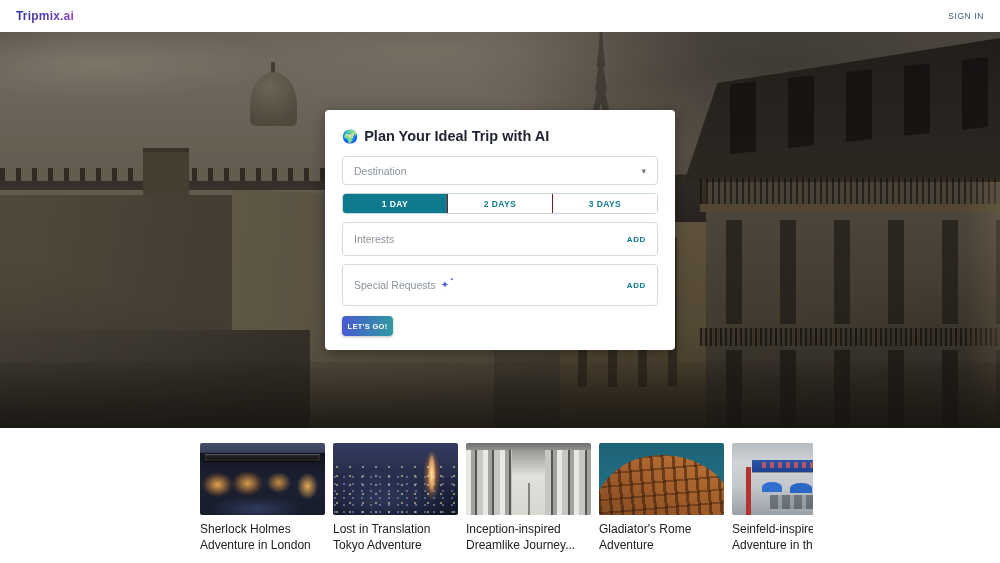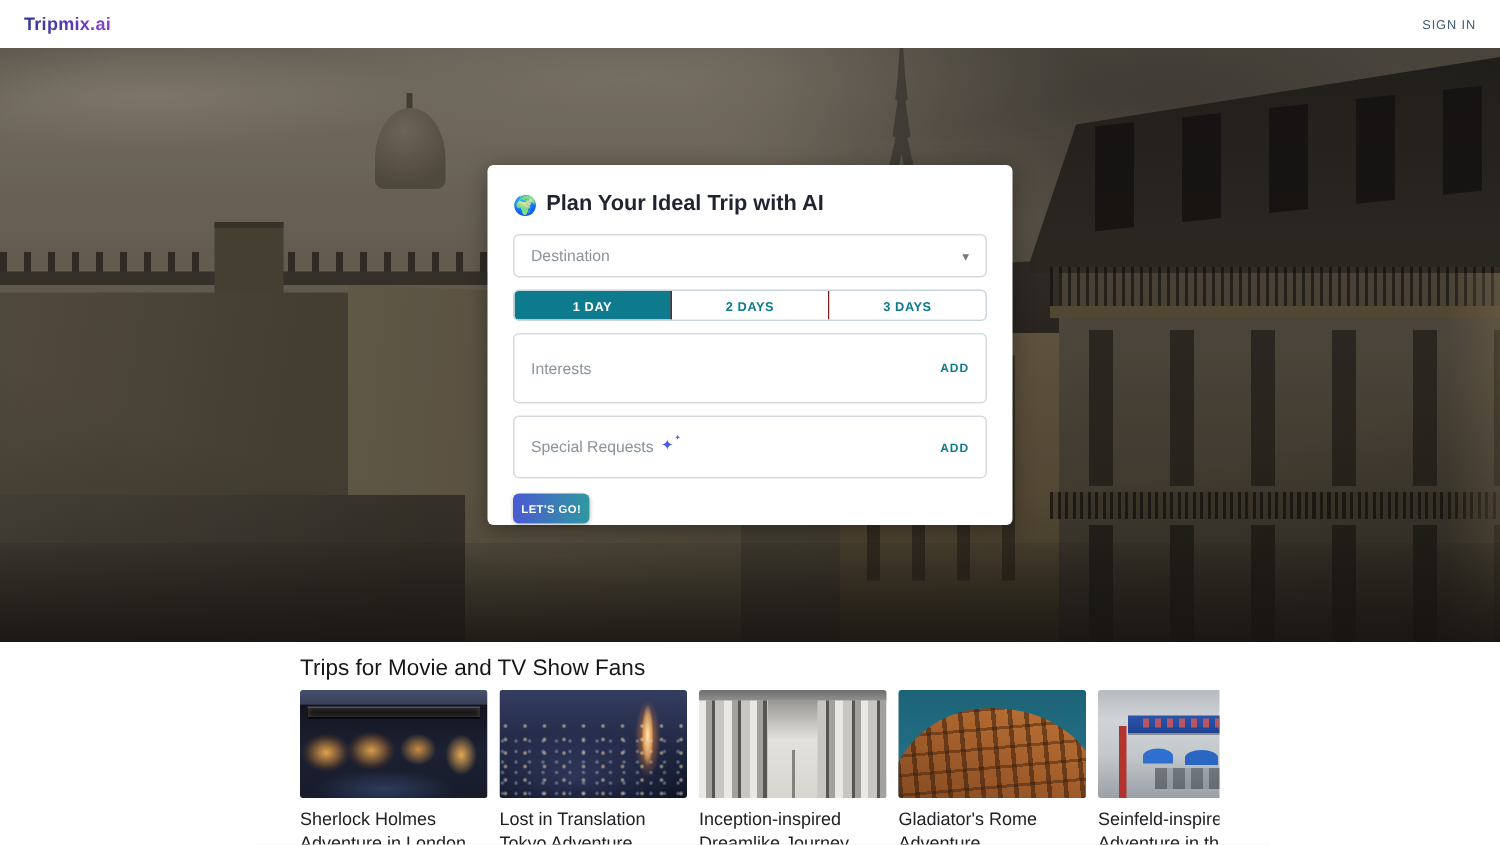--- a/index.html
+++ b/index.html
@@ -88,21 +88,21 @@
   .select { margin-top:12px; height:29px; }
   .placeholder { font-size:10.5px; color:#8b939c; }
   .caret { font-size:9px; color:#757a80; }
   .tabs { margin-top:8px; height:21px; display:flex; border-radius:4px; overflow:hidden;
      border:1px solid #c7d6da; }
   .tab { flex:1; display:flex; align-items:center; justify-content:center;
      font-size:8.5px; font-weight:bold; letter-spacing:.4px; color:#0e7a8d;
      background:#fff; border-right:1px solid #7f1d1d; cursor:pointer; }
   .tab:last-child { border-right:none; }
   .tab.selected { background:#0e7a8d; color:#fff; }
-  .interests { margin-top:8px; height:47px; }
+  .interests { margin-top:8px; height:34px; }
   .add-btn { font-size:8px; font-weight:bold; letter-spacing:.6px; color:#0e7a8d; cursor:pointer; }
   .special { margin-top:8px; height:42px; flex-direction:column; align-items:stretch;
      justify-content:center; padding:5px 11px; }
   .special-row { display:flex; align-items:center; justify-content:space-between; }
   .special-label-wrap { display:flex; align-items:center; gap:5px; }
   .sparkles { position:relative; color:#4c5fd7; font-size:10px; line-height:1; width:14px; }
   .sparkles .spark-small { position:absolute; font-size:5px; top:-3px; left:9px; color:#4c5fd7; }
   .hint { font-size:7.5px; font-style:italic; color:#a3a8ae; margin-top:3px; }
   .go-btn { margin-top:10px; width:51px; height:20px; border:none; border-radius:4px;
      background:linear-gradient(90deg,#4a5ad2,#2f99a1); color:#fff; font-size:7.5px;
@@ -243,21 +243,20 @@
         </span>
         <span class="add-btn">ADD</span>
       </div>
     </div>
 
     <button class="go-btn">LET'S GO!</button>
   </div>
 </div>
 
 <div class="trips">
-  <div class="trips-title">Trips for Movie and TV Show Fans</div>
 
   <div class="cards-row">
 
     <div class="trip-card">
       <div class="trip-image img-sherlock">
         <div class="dec pub-sign"></div>
       </div>
       <div class="trip-title">Sherlock Holmes Adventure in London</div>
     </div>
 

